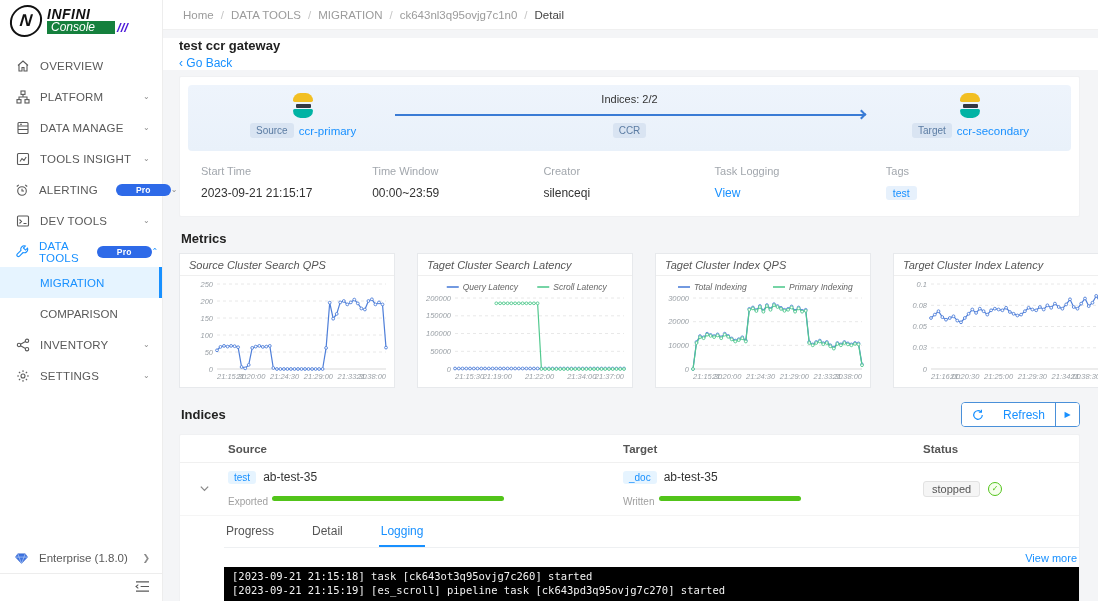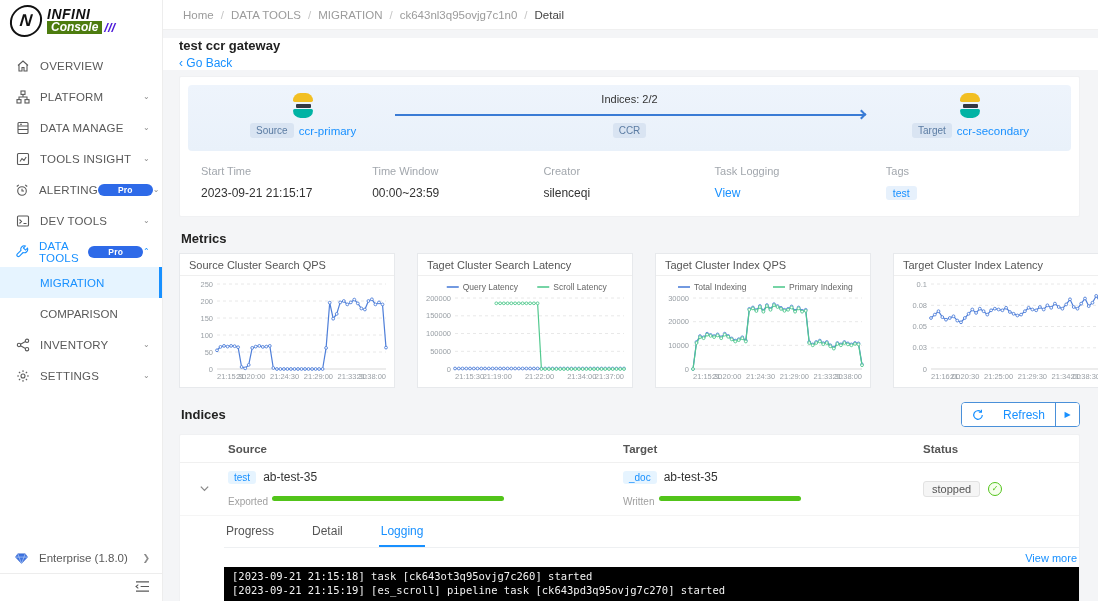--- a/index.html
+++ b/index.html
@@ -10,33 +10,33 @@
   
   .sidebar { width:163px; min-width:163px; height:601px; background:#fff;
     border-right:1px solid #ededed; display:flex; flex-direction:column; }
   .logo-row { height:42px; display:flex; align-items:center; padding:4px 6px 4px 10px; }
   .logo-mark { width:32px; height:32px; border:2.5px solid #111; border-radius:50%;
     display:flex; align-items:center; justify-content:center; font-weight:bold;
     font-style:italic; font-size:17px; color:#111; transform:skewX(-6deg); }
   .logo-text { margin-left:5px; line-height:12px; }
   .logo-brand { font-size:14px; font-weight:bold; font-style:italic; color:#111; letter-spacing:.5px; }
   .logo-prod-row { display:flex; align-items:center; margin-top:1px; }
-  .logo-prod { background:#4d7c0f; color:#fff; font-size:12px; font-weight:bold;
-    font-style:italic; padding:0 4px 1px 4px; }
+  .logo-prod { background:#15803d; color:#fff; font-size:12px; font-weight:normal;
+    font-style:italic; padding:0 20px 1px 4px; }
   .logo-slashes { color:#4a17d8; font-weight:bold; font-style:italic; font-size:13px; margin-left:2px; }
   .menu { flex:1; padding-top:8px; }
   .menu-item { height:31px; display:flex; align-items:center; padding:0 12px 0 15px;
     font-size:11.5px; color:#595959; cursor:pointer; position:relative; letter-spacing:.2px; }
   .menu-item .mi-icon { width:15px; height:15px; margin-right:10px; display:flex;
     align-items:center; justify-content:center; }
   .menu-item .mi-icon svg { width:14px; height:14px; }
   .menu-item .chev { margin-left:auto; font-size:8px; color:#8c8c8c; }
   .menu-item.blue, .menu-item.blue .chev { color:#1890ff; }
   .pro-pill { background:#2e6ae8; color:#fff; font-size:8.5px; padding:1px 20px;
-    border-radius:8px; margin-left:0; font-weight:bold; }
+    border-radius:8px; margin-left:18px; font-weight:bold; }
   .submenu-item { height:31px; display:flex; align-items:center; padding-left:40px;
     font-size:11.5px; color:#595959; cursor:pointer; position:relative; }
   .submenu-item.active { background:#e6f4ff; color:#1890ff; }
   .submenu-item.active::after { content:""; position:absolute; right:0; top:0;
     width:3px; height:100%; background:#1890ff; }
   .sidebar-footer { border-top:0; }
   .ent-row { height:30px; display:flex; align-items:center; padding:0 12px 0 15px;
     font-size:11.5px; color:#595959; cursor:pointer; }
   .ent-row .mi-icon { width:15px; margin-right:9px; display:flex; }
   .ent-row .chev { margin-left:auto; font-size:9px; color:#8c8c8c; }
@@ -86,21 +86,21 @@
   .info-link { color:#1890ff; cursor:pointer; }
   .tag-chip { display:inline-block; background:#e7f1fc; color:#1890ff; font-size:10.5px;
     padding:1px 7px; border-radius:3px; }
 
   
   .section-head { display:flex; align-items:center; justify-content:space-between;
     margin:14px 0 7px 2px; }
   .section-title { font-size:13px; font-weight:bold; color:#222; }
 
   
-  .charts-row { display:flex; gap:22px; }
+  .charts-row { display:flex; gap:22px;font-style:italic; }
   .chart-card { flex:1; background:#fff; border:1px solid #e7e9ec; }
   .chart-title { height:22px; line-height:22px; padding-left:9px; font-size:11px;
     color:#555; border-bottom:1px solid #efefef; white-space:nowrap; overflow:hidden; }
   .chart-body { padding:2px 1px 1px 1px; }
   .grid-line { stroke:#e8e8e8; stroke-dasharray:3,3; stroke-width:1; }
   .axis-line { stroke:#d9d9d9; stroke-width:1; }
   .yt,.xt { font-size:7.5px; fill:#9aa0a6; }
   .lg-txt { font-size:8.5px; fill:#666; }
 
   

